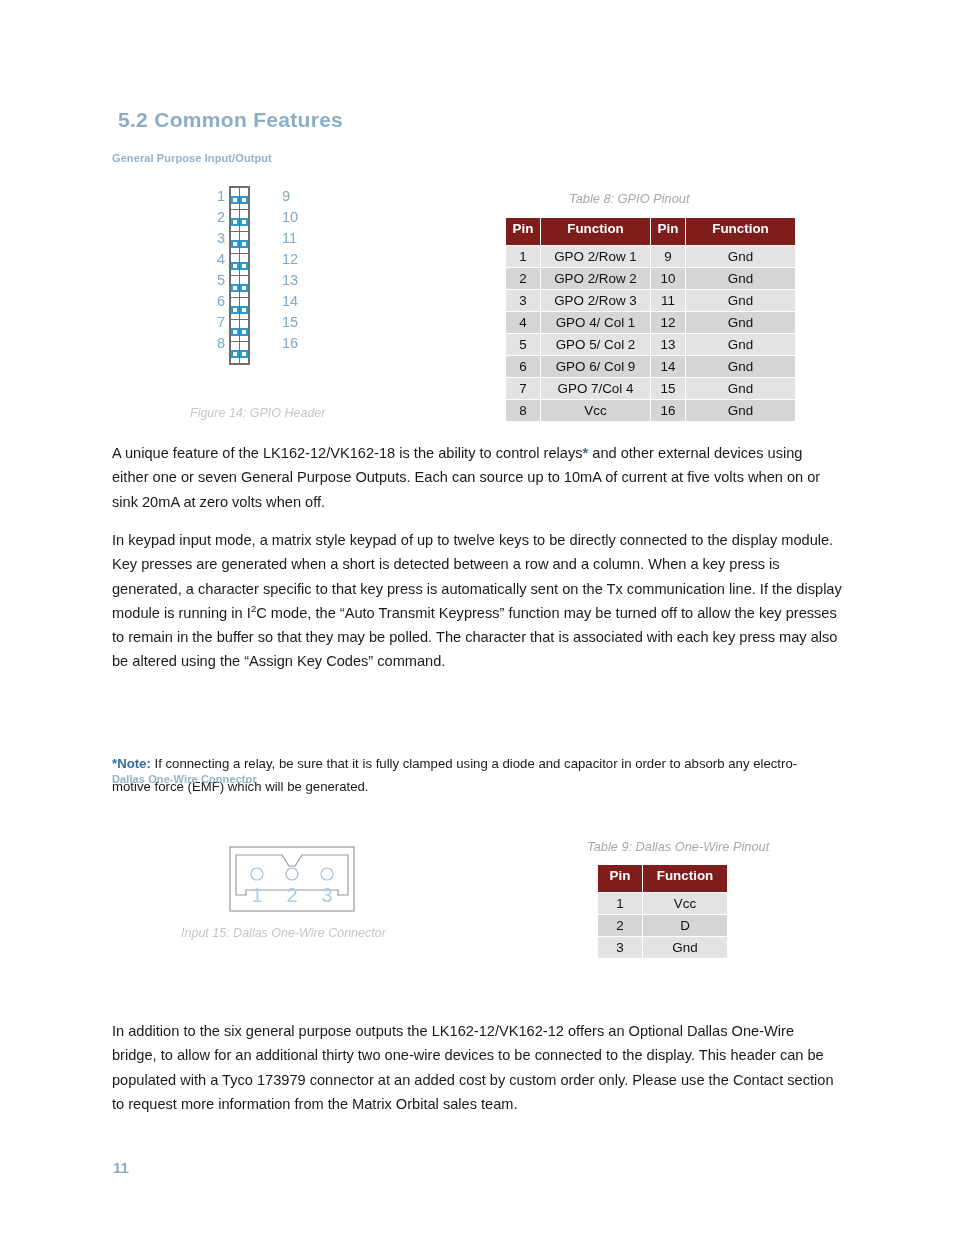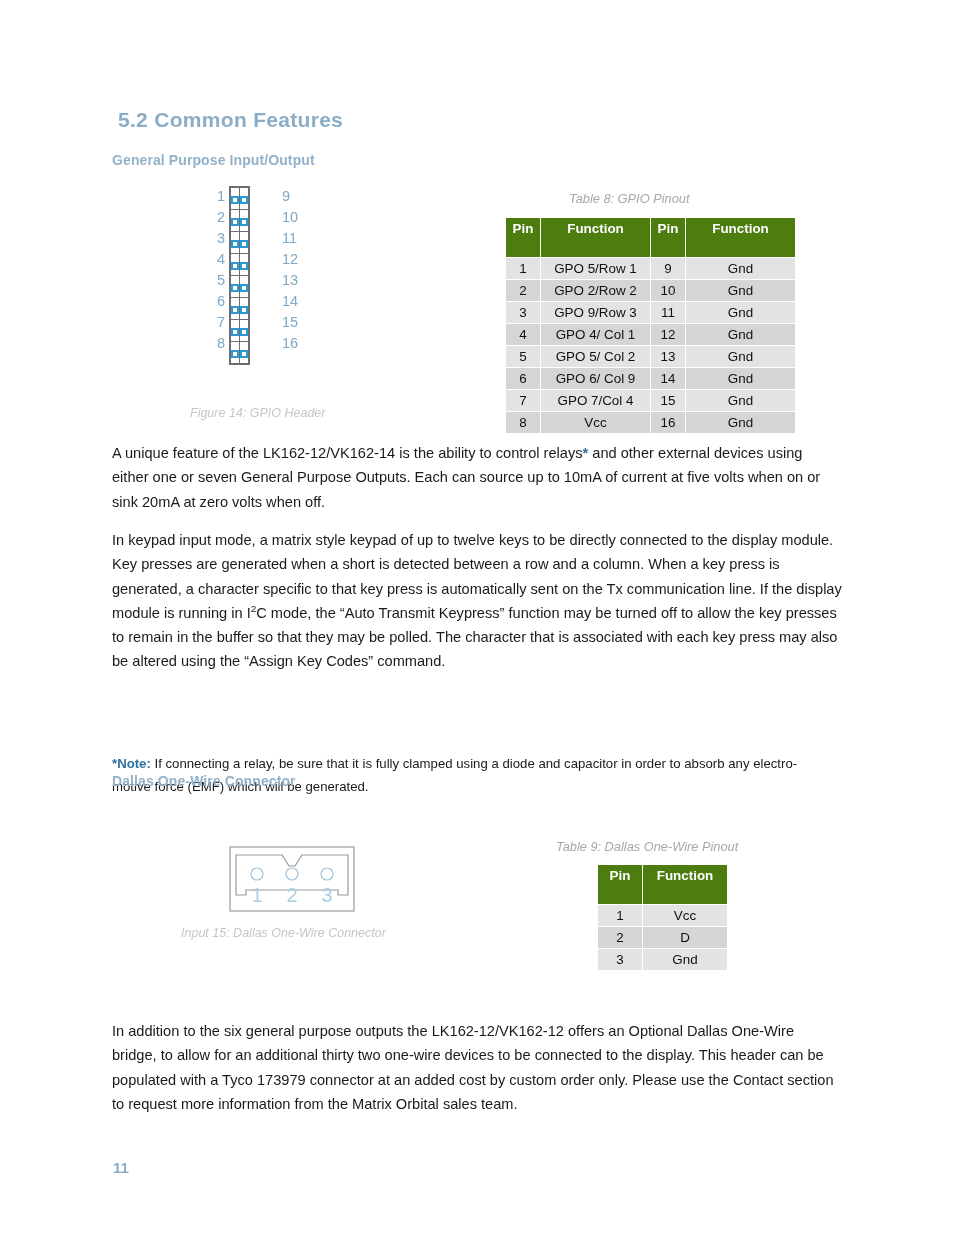--- a/index.html
+++ b/index.html
@@ -29,21 +29,21 @@
     left: 118px;
     top: 108px;
     font-size: 21px;
     font-weight: bold;
     color: #8badc6;
     letter-spacing: 0.3px;
   }
   .h3 {
     position: absolute;
     left: 112px;
-    font-size: 14px;
+    font-size: 11px;
     font-weight: bold;
     color: #93b2c9;
     letter-spacing: 0.1px;
   }
   .h3-gpio { top: 152px; }
   .h3-dallas { top: 773px; }
 
   
   .para {
     position: absolute;
@@ -125,33 +125,33 @@
 
   
   .tbl-caption {
     position: absolute;
     font-size: 12.8px;
     font-style: italic;
     color: #a8a8a8;
     white-space: nowrap;
   }
   .cap-t8 { left: 569px; top: 191px; }
-  .cap-t9 { left: 556px; top: 839px; }
+  .cap-t9 { left: 587px; top: 839px; }
 
   table.pinout {
     position: absolute;
     border-collapse: separate;
     border-spacing: 1px 1px;
     font-size: 13.4px;
   }
   table.pinout th {
-    background: #4d7c0f;
+    background: #7f1d1d;
     color: #ffffff;
     font-weight: bold;
-    padding: 3px 0 21px 0;
+    padding: 3px 0 9px 0;
     text-align: center;
     font-size: 13.4px;
   }
   table.pinout td {
     background: #e3e3e3;
     color: #111111;
     padding: 3px 0 3px 0;
     text-align: center;
   }
   table.pinout tr.alt td { background: #d5d5d5; }
@@ -264,33 +264,33 @@
       <tr>
         <th class="c-pin">Pin</th>
         <th class="c-func">Function</th>
         <th class="c-pin">Pin</th>
         <th class="c-func">Function</th>
       </tr>
     </thead>
     <tbody>
       <tr>
         <td>1</td>
-        <td>GPO 5/Row 1</td>
+        <td>GPO 2/Row 1</td>
         <td>9</td>
         <td>Gnd</td>
       </tr>
       <tr class="alt">
         <td>2</td>
         <td>GPO 2/Row 2</td>
         <td>10</td>
         <td>Gnd</td>
       </tr>
       <tr>
         <td>3</td>
-        <td>GPO 9/Row 3</td>
+        <td>GPO 2/Row 3</td>
         <td>11</td>
         <td>Gnd</td>
       </tr>
       <tr class="alt">
         <td>4</td>
         <td>GPO 4/ Col 1</td>
         <td>12</td>
         <td>Gnd</td>
       </tr>
       <tr>
@@ -313,21 +313,21 @@
       </tr>
       <tr class="alt">
         <td>8</td>
         <td>Vcc</td>
         <td>16</td>
         <td>Gnd</td>
       </tr>
     </tbody>
   </table>
 
-  <div class="para p1"><span>A unique feature of the LK162-12/VK162-14 is the ability to control relays</span><span class="blue-ast">*</span><span> and other external devices using either one or seven General Purpose Outputs.  Each can source up to 10mA of current at five volts when on or sink 20mA at zero volts when off.</span></div>
+  <div class="para p1"><span>A unique feature of the LK162-12/VK162-18 is the ability to control relays</span><span class="blue-ast">*</span><span> and other external devices using either one or seven General Purpose Outputs.  Each can source up to 10mA of current at five volts when on or sink 20mA at zero volts when off.</span></div>
 
   <div class="para p2"><span>In keypad input mode, a matrix style keypad of up to twelve keys to be directly connected to the display module.  Key presses are generated when a short is detected between a row and a column.  When a key press is generated, a character specific to that key press is automatically sent on the Tx communication line.  If the display module is running in I</span><sup>2</sup><span>C mode, the “Auto Transmit Keypress” function may be turned off to allow the key presses to remain in the buffer so that they may be polled.  The character that is associated with each key press may also be altered using the “Assign Key Codes” command.</span></div>
 
 
   <div class="pnote"><span class="note-label">*Note:</span><span> If connecting a relay, be sure that it is fully clamped using a diode and capacitor in order to absorb any electro-motive force (EMF) which will be generated.</span></div>
 
   <div class="h3 h3-dallas">Dallas One-Wire Connector</div>
 
   <div class="fig15">
     <svg width="126" height="66" viewBox="0 0 126 66">

